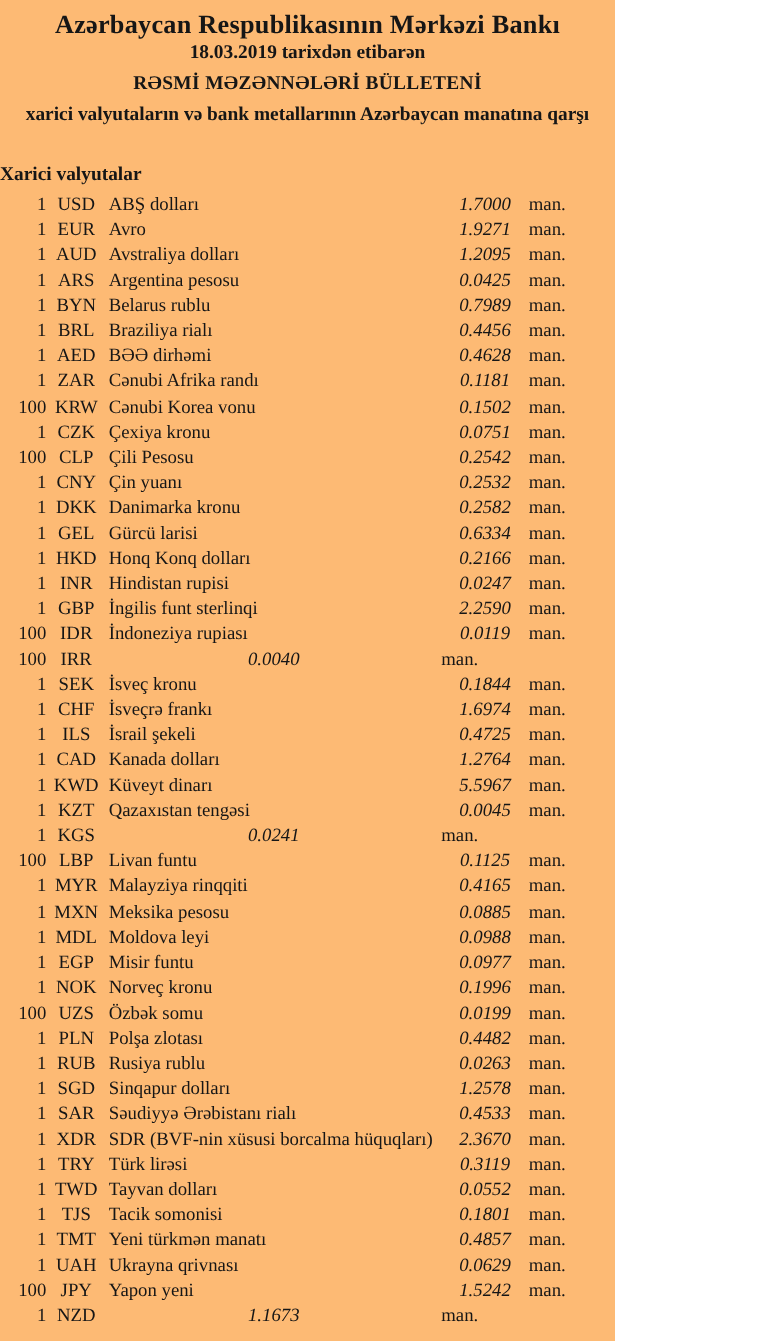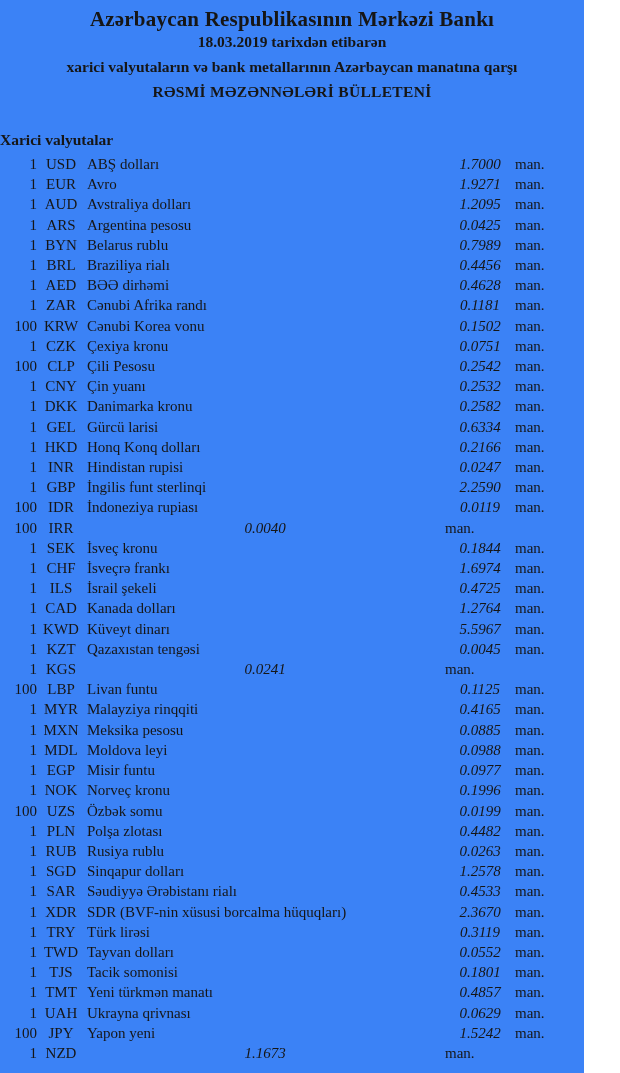--- a/index.html
+++ b/index.html
@@ -8,23 +8,23 @@
     background: #ffffff;
   }
   body {
     width: 620px;
     height: 1073px;
     overflow: hidden;
     color: #161616;
     font-family: "Liberation Serif", serif;
   }
   .page {
-    width: 584px;
+    width: 492px;
     height: 1073px;
-    background: #3b82f6;
+    background: #fdba74;
     box-sizing: border-box;
   }
   .doc-header {
     text-align: center;
     padding-top: 7px;
   }
   .bank-name {
     font-size: 21px;
     font-weight: 700;
     margin: 0;
@@ -66,22 +66,22 @@
   .unit  { padding-left: 0; }
 </style>
 </head>
 <body>
 
 <div class="page">
 
   <header class="doc-header">
     <h1 class="bank-name">Azərbaycan Respublikasının Mərkəzi Bankı</h1>
     <p class="hline">18.03.2019 tarixdən etibarən</p>
+    <p class="hline bulletin">RƏSMİ MƏZƏNNƏLƏRİ BÜLLETENİ</p>
     <p class="hline">xarici valyutaların və bank metallarının Azərbaycan manatına qarşı</p>
-    <p class="hline bulletin">RƏSMİ MƏZƏNNƏLƏRİ BÜLLETENİ</p>
   </header>
 
   <h2 class="section-title">Xarici valyutalar</h2>
 
   <div class="rates">
   <div class="row">
     <span class="qty">1</span>
     <span class="code">USD</span>
     <span class="name">ABŞ dolları</span>
     <span class="rate">1.7000</span>

